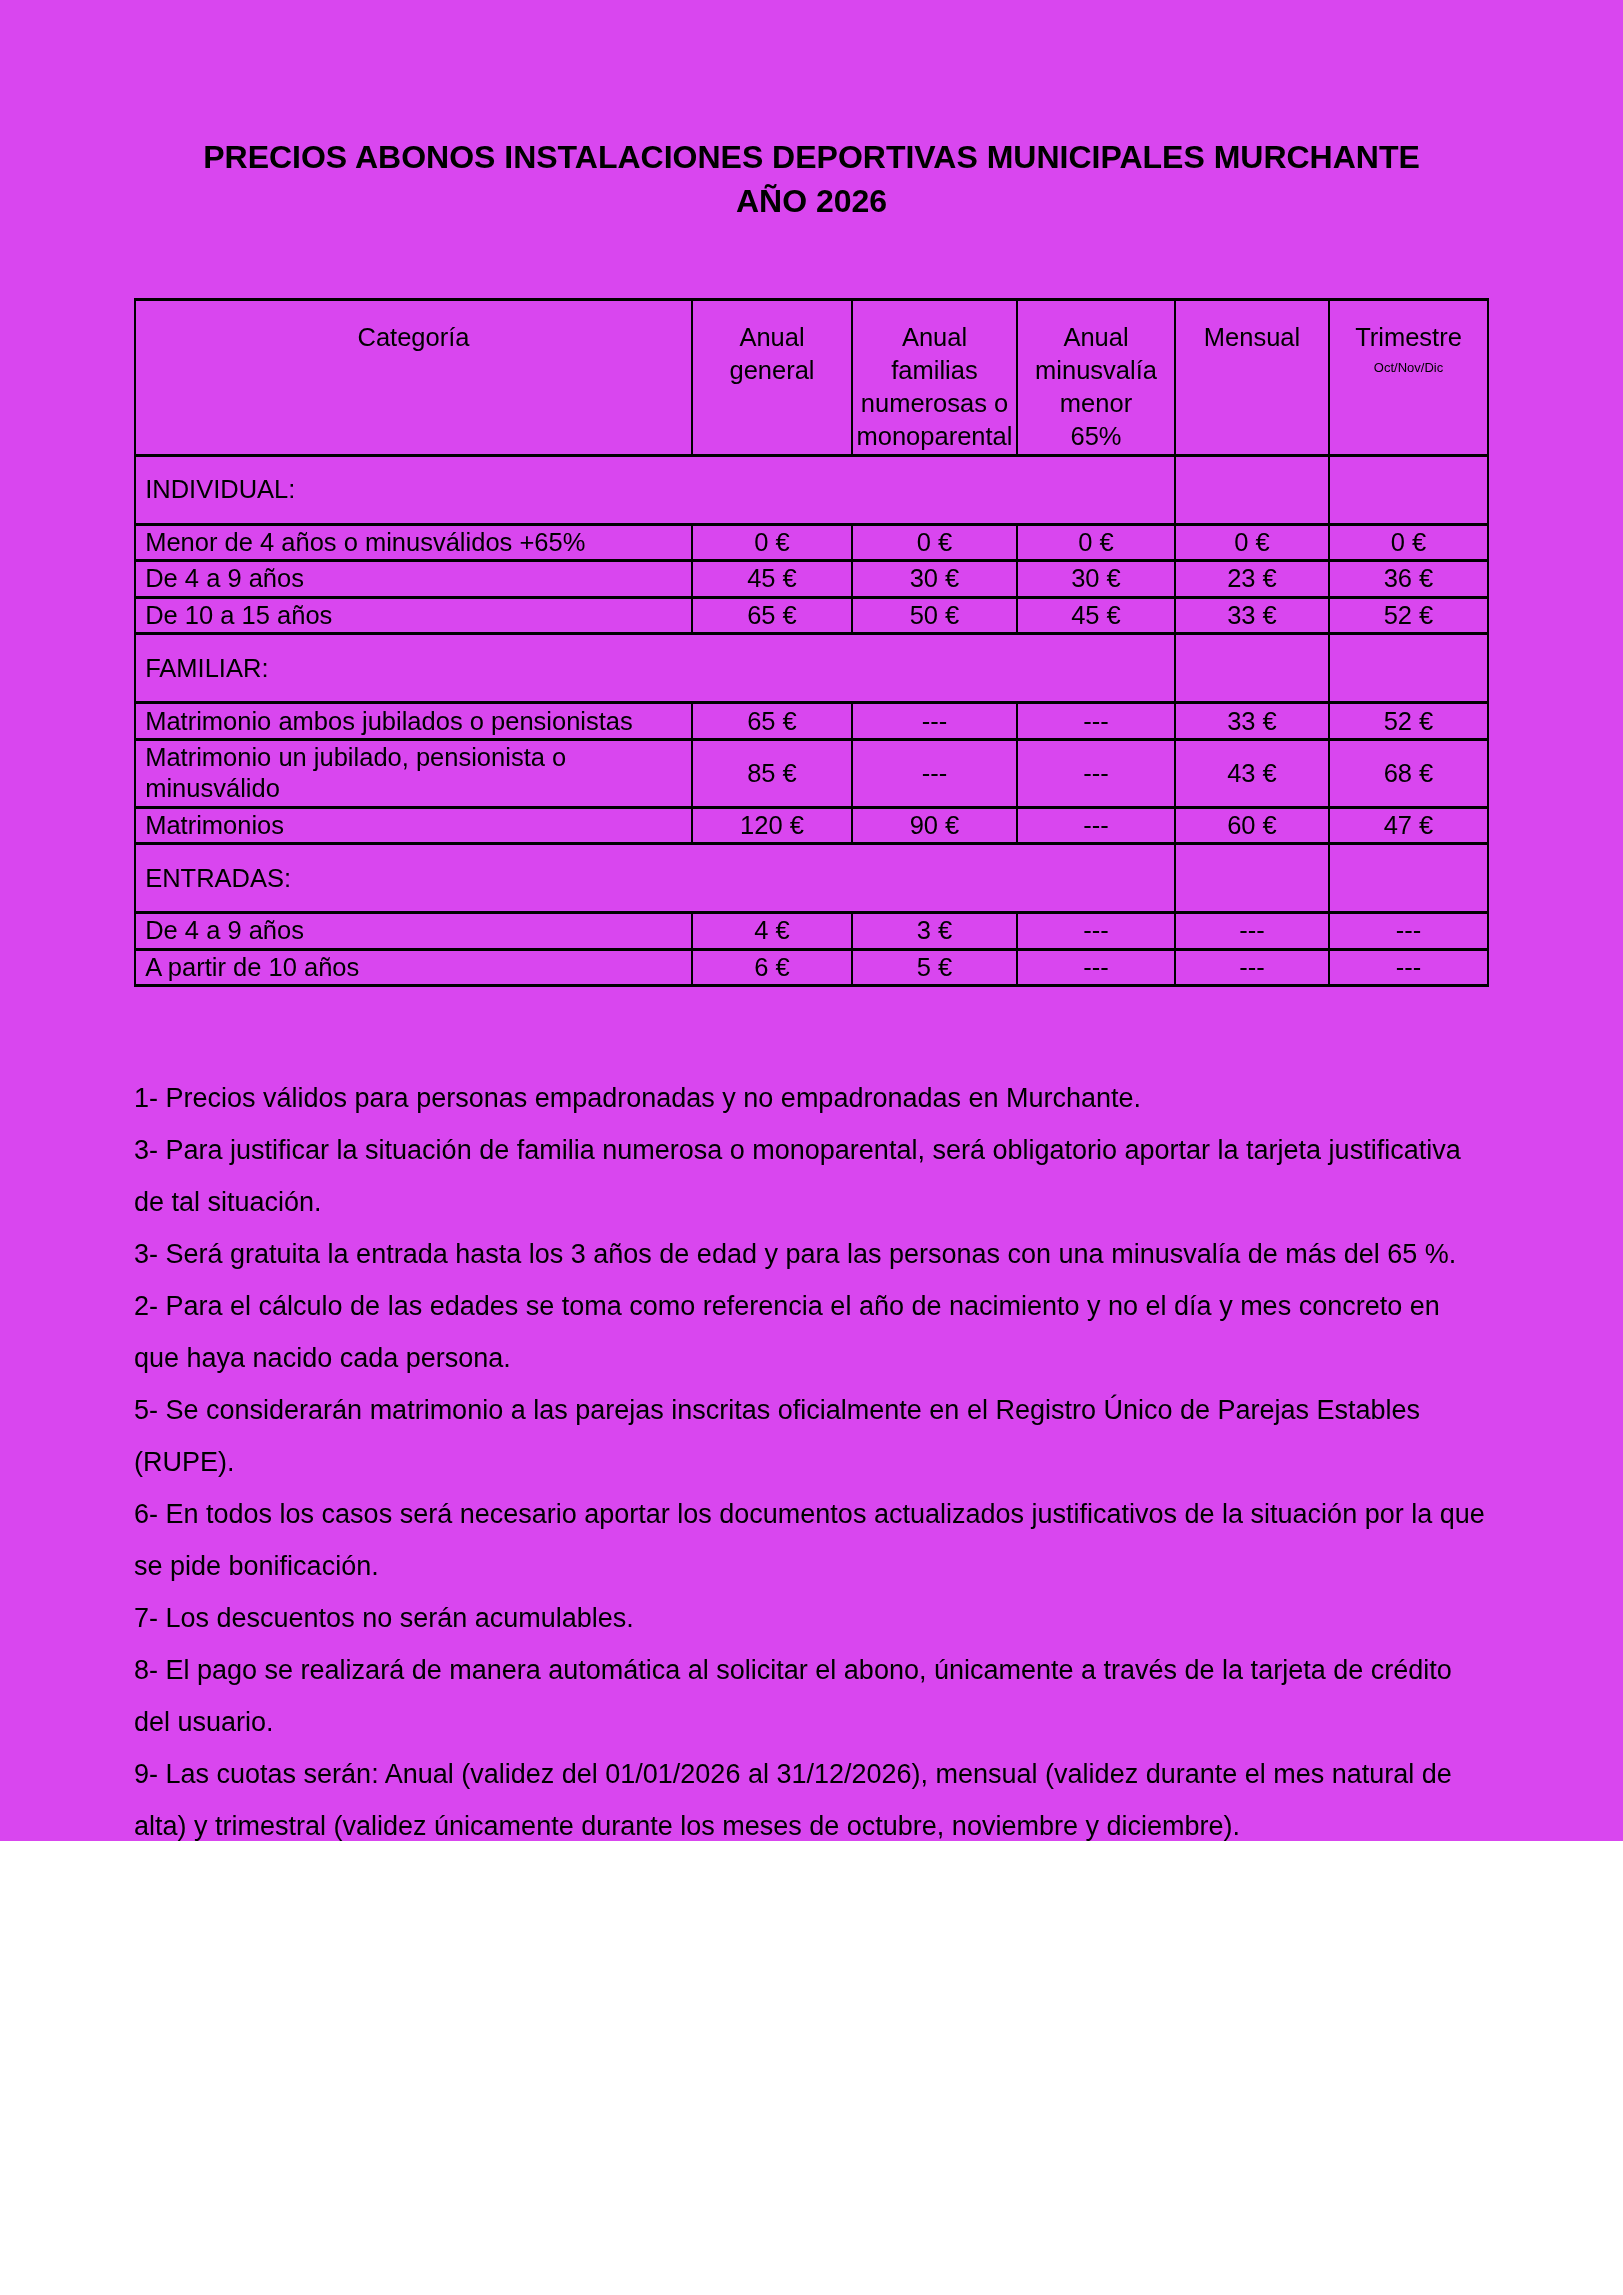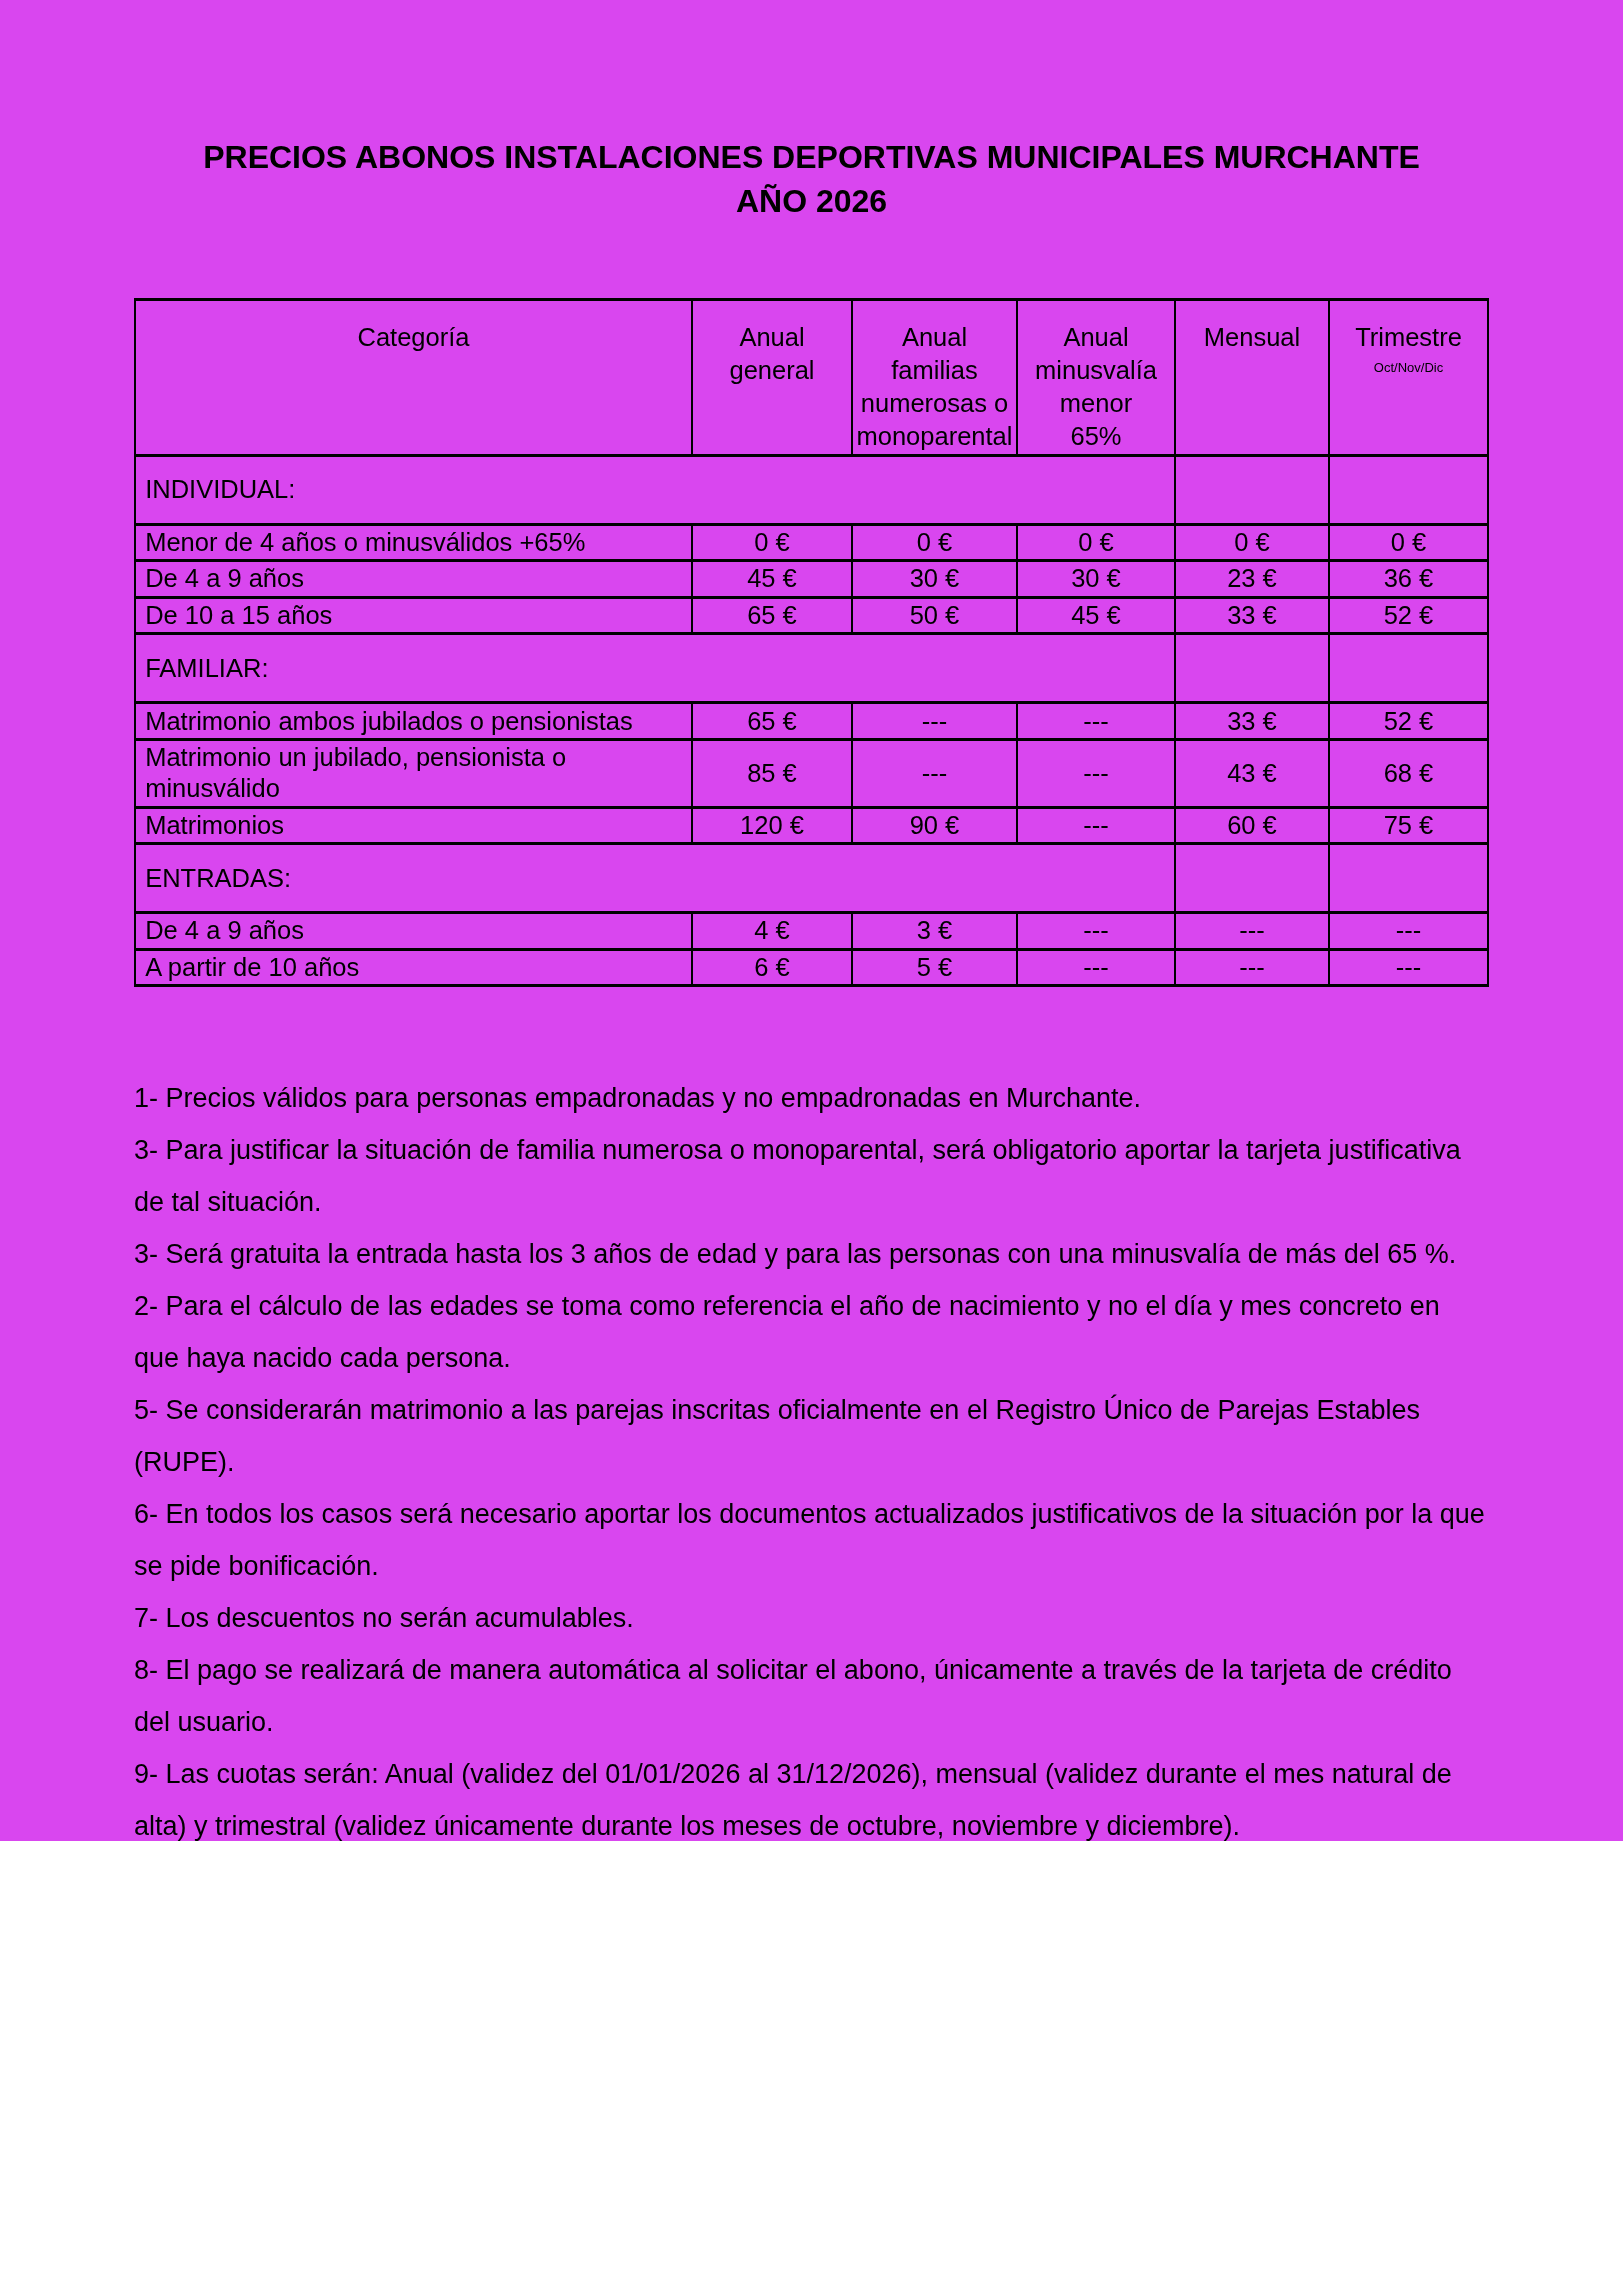--- a/index.html
+++ b/index.html
@@ -128,21 +128,21 @@
           <td class="val-cell">---</td>
           <td class="val-cell">43 €</td>
           <td class="val-cell">68 €</td>
         </tr>
         <tr class="row-data">
           <td class="cat-cell">Matrimonios</td>
           <td class="val-cell">120 €</td>
           <td class="val-cell">90 €</td>
           <td class="val-cell">---</td>
           <td class="val-cell">60 €</td>
-          <td class="val-cell">75 €</td>
+          <td class="val-cell">47 €</td>
         </tr>
         <tr class="row-section">
           <td colspan="4" class="section-label">ENTRADAS:</td>
           <td></td>
           <td></td>
         </tr>
         <tr class="row-data">
           <td class="cat-cell">De 4 a 9 años</td>
           <td class="val-cell">4 €</td>
           <td class="val-cell">3 €</td>

